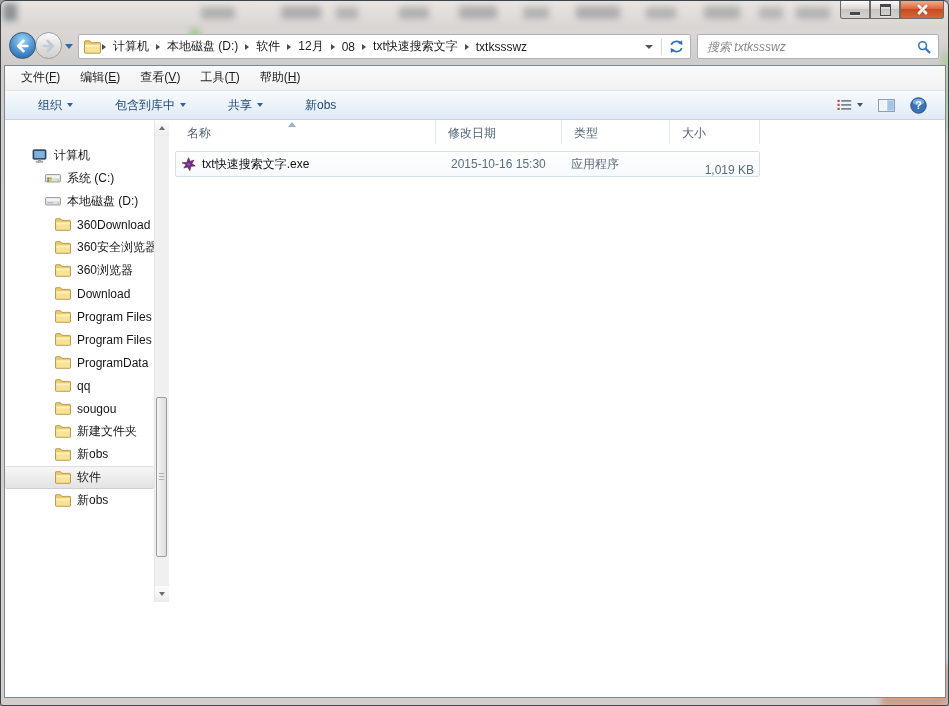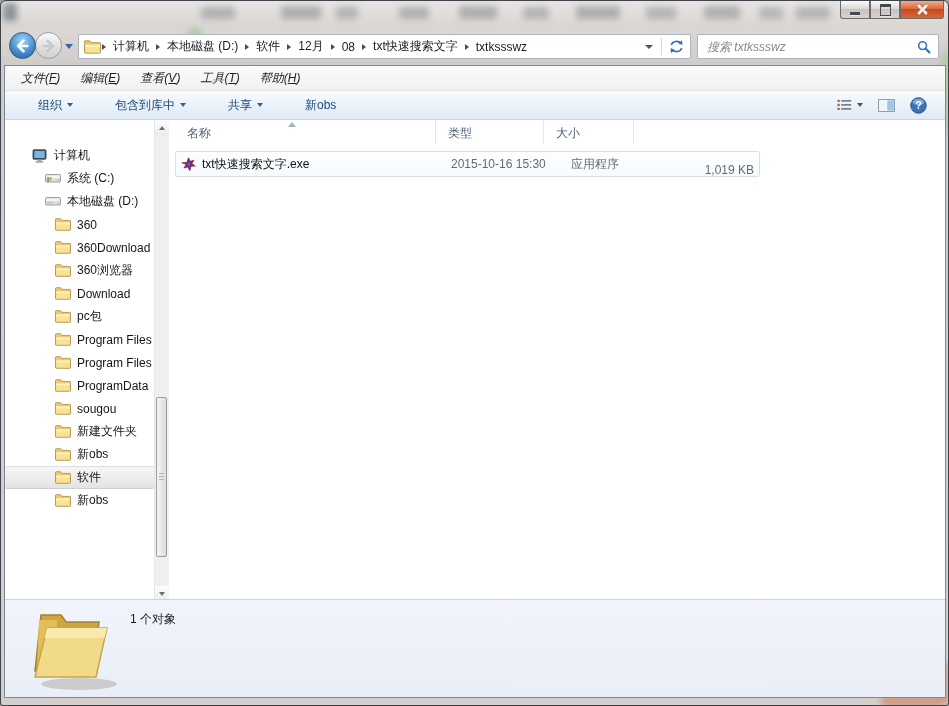--- a/index.html
+++ b/index.html
@@ -34,21 +34,21 @@
   .addr-div{width:1px;height:17px;background:#d4dae1;}
   .refresh-seg{width:28px;height:100%;display:flex;align-items:center;justify-content:center;}
   .search-group{position:absolute;left:696px;top:33px;width:242px;height:25px;background:#fff;border:1px solid #aab3bf;
     border-radius:2px;box-sizing:border-box;display:flex;align-items:center;}
   .search-group input{flex:1;border:none;outline:none;background:transparent;padding:0 0 0 9px;font:italic 12px "Liberation Sans","DejaVu Sans",sans-serif;color:#333;min-width:0;}
   .search-group input::placeholder{color:#8b8b8b;font-style:italic;}
   .search-ic{margin-right:7px;display:flex;}
   
   .client{position:absolute;left:3px;top:64px;width:942px;height:633px;background:#fff;border:1px solid #7d8894;box-sizing:border-box;}
   .menubar{position:absolute;left:0;right:0;top:0;height:24px;background:linear-gradient(#fafafa,#f1f1f1);
-    border-bottom:1px solid #e4e4e4;display:flex;align-items:flex-start;padding-left:6px;font-style:italic;}
+    border-bottom:1px solid #e4e4e4;display:flex;align-items:flex-end;padding-left:6px;}
   .menu-item{padding:4px 10px;color:#1d1d1d;cursor:default;}
   .menu-item u{text-decoration:underline;}
   .toolbar{position:absolute;left:0;right:0;top:25px;height:29px;
     background:linear-gradient(#f8fbfe,#ecf3fa 45%,#dfeaf6);border-bottom:1px solid #c8d4e2;
     display:flex;align-items:center;padding-left:22px;box-sizing:border-box;}
   .tb-btn{color:#1f4876;padding:5px 11px;margin-right:20px;display:flex;align-items:center;cursor:default;}
   .caret{display:inline-block;width:0;height:0;border-left:3.5px solid transparent;border-right:3.5px solid transparent;border-top:4px solid #33609c;margin-left:5px;}
   .tb-right{margin-left:auto;display:flex;align-items:center;gap:15px;padding-right:18px;}
   .tb-icbtn{display:flex;align-items:center;cursor:default;}
   
@@ -269,70 +269,60 @@
             <span>本地磁盘 (D:)</span>
           </div>
           <div class="titem lvl2">
             <span class="ticon">
               <svg width="16" height="13" viewBox="0 0 16 13">
                 <path d="M0.5 3.2 L0.5 1.4 Q0.5 0.7 1.2 0.7 L5.2 0.7 Q5.8 0.7 6.1 1.2 L6.9 2.4 L14.8 2.4 Q15.5 2.4 15.5 3.1 L15.5 11.5 Q15.5 12.3 14.7 12.3 L1.3 12.3 Q0.5 12.3 0.5 11.5 Z" fill="#edc96a" stroke="#a98a3f" stroke-width="0.8"></path>
                 <path d="M1.2 4.4 L14.8 4.4 L14.8 11.6 L1.2 11.6 Z" fill="#f7e296"></path>
                 <path d="M1.2 4.4 L14.8 4.4 L14.8 6.4 L1.2 6.4 Z" fill="#fcf0bc"></path>
               </svg>
             </span>
-            <span>360</span>
-          </div>
-          <div class="titem lvl2">
-            <span class="ticon">
-              <svg width="16" height="13" viewBox="0 0 16 13">
-                <path d="M0.5 3.2 L0.5 1.4 Q0.5 0.7 1.2 0.7 L5.2 0.7 Q5.8 0.7 6.1 1.2 L6.9 2.4 L14.8 2.4 Q15.5 2.4 15.5 3.1 L15.5 11.5 Q15.5 12.3 14.7 12.3 L1.3 12.3 Q0.5 12.3 0.5 11.5 Z" fill="#edc96a" stroke="#a98a3f" stroke-width="0.8"></path>
-                <path d="M1.2 4.4 L14.8 4.4 L14.8 11.6 L1.2 11.6 Z" fill="#f7e296"></path>
-                <path d="M1.2 4.4 L14.8 4.4 L14.8 6.4 L1.2 6.4 Z" fill="#fcf0bc"></path>
-              </svg>
-            </span>
             <span>360Download</span>
           </div>
           <div class="titem lvl2">
             <span class="ticon">
               <svg width="16" height="13" viewBox="0 0 16 13">
                 <path d="M0.5 3.2 L0.5 1.4 Q0.5 0.7 1.2 0.7 L5.2 0.7 Q5.8 0.7 6.1 1.2 L6.9 2.4 L14.8 2.4 Q15.5 2.4 15.5 3.1 L15.5 11.5 Q15.5 12.3 14.7 12.3 L1.3 12.3 Q0.5 12.3 0.5 11.5 Z" fill="#edc96a" stroke="#a98a3f" stroke-width="0.8"></path>
                 <path d="M1.2 4.4 L14.8 4.4 L14.8 11.6 L1.2 11.6 Z" fill="#f7e296"></path>
                 <path d="M1.2 4.4 L14.8 4.4 L14.8 6.4 L1.2 6.4 Z" fill="#fcf0bc"></path>
               </svg>
             </span>
+            <span>360安全浏览器</span>
+          </div>
+          <div class="titem lvl2">
+            <span class="ticon">
+              <svg width="16" height="13" viewBox="0 0 16 13">
+                <path d="M0.5 3.2 L0.5 1.4 Q0.5 0.7 1.2 0.7 L5.2 0.7 Q5.8 0.7 6.1 1.2 L6.9 2.4 L14.8 2.4 Q15.5 2.4 15.5 3.1 L15.5 11.5 Q15.5 12.3 14.7 12.3 L1.3 12.3 Q0.5 12.3 0.5 11.5 Z" fill="#edc96a" stroke="#a98a3f" stroke-width="0.8"></path>
+                <path d="M1.2 4.4 L14.8 4.4 L14.8 11.6 L1.2 11.6 Z" fill="#f7e296"></path>
+                <path d="M1.2 4.4 L14.8 4.4 L14.8 6.4 L1.2 6.4 Z" fill="#fcf0bc"></path>
+              </svg>
+            </span>
             <span>360浏览器</span>
           </div>
           <div class="titem lvl2">
             <span class="ticon">
               <svg width="16" height="13" viewBox="0 0 16 13">
                 <path d="M0.5 3.2 L0.5 1.4 Q0.5 0.7 1.2 0.7 L5.2 0.7 Q5.8 0.7 6.1 1.2 L6.9 2.4 L14.8 2.4 Q15.5 2.4 15.5 3.1 L15.5 11.5 Q15.5 12.3 14.7 12.3 L1.3 12.3 Q0.5 12.3 0.5 11.5 Z" fill="#edc96a" stroke="#a98a3f" stroke-width="0.8"></path>
                 <path d="M1.2 4.4 L14.8 4.4 L14.8 11.6 L1.2 11.6 Z" fill="#f7e296"></path>
                 <path d="M1.2 4.4 L14.8 4.4 L14.8 6.4 L1.2 6.4 Z" fill="#fcf0bc"></path>
               </svg>
             </span>
             <span>Download</span>
           </div>
           <div class="titem lvl2">
             <span class="ticon">
               <svg width="16" height="13" viewBox="0 0 16 13">
                 <path d="M0.5 3.2 L0.5 1.4 Q0.5 0.7 1.2 0.7 L5.2 0.7 Q5.8 0.7 6.1 1.2 L6.9 2.4 L14.8 2.4 Q15.5 2.4 15.5 3.1 L15.5 11.5 Q15.5 12.3 14.7 12.3 L1.3 12.3 Q0.5 12.3 0.5 11.5 Z" fill="#edc96a" stroke="#a98a3f" stroke-width="0.8"></path>
                 <path d="M1.2 4.4 L14.8 4.4 L14.8 11.6 L1.2 11.6 Z" fill="#f7e296"></path>
                 <path d="M1.2 4.4 L14.8 4.4 L14.8 6.4 L1.2 6.4 Z" fill="#fcf0bc"></path>
               </svg>
             </span>
-            <span>pc包</span>
-          </div>
-          <div class="titem lvl2">
-            <span class="ticon">
-              <svg width="16" height="13" viewBox="0 0 16 13">
-                <path d="M0.5 3.2 L0.5 1.4 Q0.5 0.7 1.2 0.7 L5.2 0.7 Q5.8 0.7 6.1 1.2 L6.9 2.4 L14.8 2.4 Q15.5 2.4 15.5 3.1 L15.5 11.5 Q15.5 12.3 14.7 12.3 L1.3 12.3 Q0.5 12.3 0.5 11.5 Z" fill="#edc96a" stroke="#a98a3f" stroke-width="0.8"></path>
-                <path d="M1.2 4.4 L14.8 4.4 L14.8 11.6 L1.2 11.6 Z" fill="#f7e296"></path>
-                <path d="M1.2 4.4 L14.8 4.4 L14.8 6.4 L1.2 6.4 Z" fill="#fcf0bc"></path>
-              </svg>
-            </span>
             <span>Program Files</span>
           </div>
           <div class="titem lvl2">
             <span class="ticon">
               <svg width="16" height="13" viewBox="0 0 16 13">
                 <path d="M0.5 3.2 L0.5 1.4 Q0.5 0.7 1.2 0.7 L5.2 0.7 Q5.8 0.7 6.1 1.2 L6.9 2.4 L14.8 2.4 Q15.5 2.4 15.5 3.1 L15.5 11.5 Q15.5 12.3 14.7 12.3 L1.3 12.3 Q0.5 12.3 0.5 11.5 Z" fill="#edc96a" stroke="#a98a3f" stroke-width="0.8"></path>
                 <path d="M1.2 4.4 L14.8 4.4 L14.8 11.6 L1.2 11.6 Z" fill="#f7e296"></path>
                 <path d="M1.2 4.4 L14.8 4.4 L14.8 6.4 L1.2 6.4 Z" fill="#fcf0bc"></path>
               </svg>
             </span>
@@ -340,20 +330,30 @@
           </div>
           <div class="titem lvl2">
             <span class="ticon">
               <svg width="16" height="13" viewBox="0 0 16 13">
                 <path d="M0.5 3.2 L0.5 1.4 Q0.5 0.7 1.2 0.7 L5.2 0.7 Q5.8 0.7 6.1 1.2 L6.9 2.4 L14.8 2.4 Q15.5 2.4 15.5 3.1 L15.5 11.5 Q15.5 12.3 14.7 12.3 L1.3 12.3 Q0.5 12.3 0.5 11.5 Z" fill="#edc96a" stroke="#a98a3f" stroke-width="0.8"></path>
                 <path d="M1.2 4.4 L14.8 4.4 L14.8 11.6 L1.2 11.6 Z" fill="#f7e296"></path>
                 <path d="M1.2 4.4 L14.8 4.4 L14.8 6.4 L1.2 6.4 Z" fill="#fcf0bc"></path>
               </svg>
             </span>
             <span>ProgramData</span>
+          </div>
+          <div class="titem lvl2">
+            <span class="ticon">
+              <svg width="16" height="13" viewBox="0 0 16 13">
+                <path d="M0.5 3.2 L0.5 1.4 Q0.5 0.7 1.2 0.7 L5.2 0.7 Q5.8 0.7 6.1 1.2 L6.9 2.4 L14.8 2.4 Q15.5 2.4 15.5 3.1 L15.5 11.5 Q15.5 12.3 14.7 12.3 L1.3 12.3 Q0.5 12.3 0.5 11.5 Z" fill="#edc96a" stroke="#a98a3f" stroke-width="0.8"></path>
+                <path d="M1.2 4.4 L14.8 4.4 L14.8 11.6 L1.2 11.6 Z" fill="#f7e296"></path>
+                <path d="M1.2 4.4 L14.8 4.4 L14.8 6.4 L1.2 6.4 Z" fill="#fcf0bc"></path>
+              </svg>
+            </span>
+            <span>qq</span>
           </div>
           <div class="titem lvl2">
             <span class="ticon">
               <svg width="16" height="13" viewBox="0 0 16 13">
                 <path d="M0.5 3.2 L0.5 1.4 Q0.5 0.7 1.2 0.7 L5.2 0.7 Q5.8 0.7 6.1 1.2 L6.9 2.4 L14.8 2.4 Q15.5 2.4 15.5 3.1 L15.5 11.5 Q15.5 12.3 14.7 12.3 L1.3 12.3 Q0.5 12.3 0.5 11.5 Z" fill="#edc96a" stroke="#a98a3f" stroke-width="0.8"></path>
                 <path d="M1.2 4.4 L14.8 4.4 L14.8 11.6 L1.2 11.6 Z" fill="#f7e296"></path>
                 <path d="M1.2 4.4 L14.8 4.4 L14.8 6.4 L1.2 6.4 Z" fill="#fcf0bc"></path>
               </svg>
             </span>
             <span>sougou</span>
@@ -406,20 +406,21 @@
           </div>
         <div class="sb-thumb"></div>
         <div class="sb-btn sb-down">
             <span class="tri-down"></span>
           </div>
       </div>
 
       <div class="listpane">
         <div class="listheader" id="listHeader">
             <span class="hcol first" style="width: 268px;">名称</span>
+            <span class="hcol" style="width: 126px;">修改日期</span>
             <span class="hcol" style="width: 108px;">类型</span>
             <span class="hcol" style="width: 90px;">大小</span>
             <span class="hfill"></span>
           </div>
         <div class="sort-arrow"></div>
         <div id="fileRows">
             <div class="frow">
               <span class="fc fc-name">
                 <span class="ticon">
                   <svg width="15" height="15" viewBox="0 0 16 16">
@@ -430,28 +431,14 @@
                 <span>txt快速搜索文字.exe</span>
               </span>
               <span class="fc fc-date">2015-10-16 15:30</span>
               <span class="fc fc-type">应用程序</span>
               <span class="fc fc-size">1,019 KB</span>
             </div>
           </div>
       </div>
     </div>
 
-    <div class="details">
-      <span class="big-folder">
-        <svg width="94" height="88" viewBox="0 0 94 88">
-          <ellipse cx="52" cy="79" rx="38" ry="6" fill="rgba(95,82,45,0.22)"></ellipse>
-          <path d="M14 10 L34 10 L39 17 L72 17 L66 66 L8 66 Z" fill="#cda63f" stroke="#a2812e" stroke-width="1.5"></path>
-          <path d="M12 15 L30 15 L30 63 L10 63 Z" fill="#e2bd58"></path>
-          <path d="M60 28 L74 28 L68 70 L54 70 Z" fill="#fdfdfd" stroke="#ccd6e0"></path>
-          <path d="M60 28 L65 28 L59 70 L54 70 Z" fill="#b7d4ef"></path>
-          <path d="M20 23 L80 23 L69 72 L8 72 Z" fill="#f2da8b" stroke="#c7a54a" stroke-width="1.5"></path>
-          <path d="M20 23 L80 23 L77.5 33 L17.5 33 Z" fill="#fae9af"></path>
-        </svg>
-      </span>
-      <span class="status-text">1 个对象</span>
-    </div>
   </div>
 </div>
 
 </body></html>

